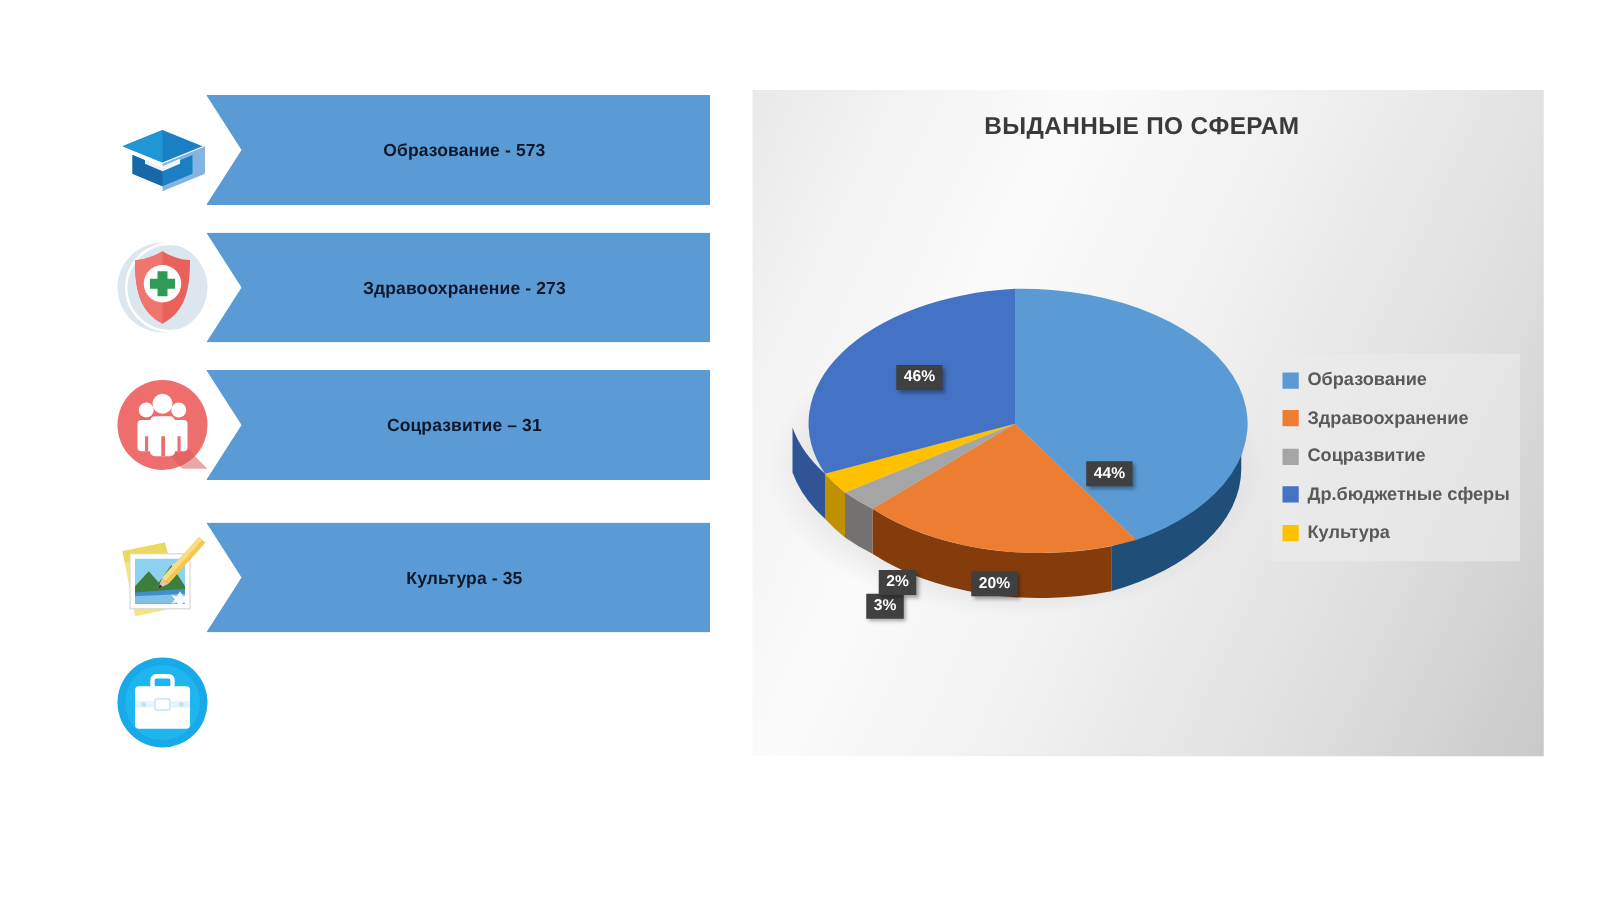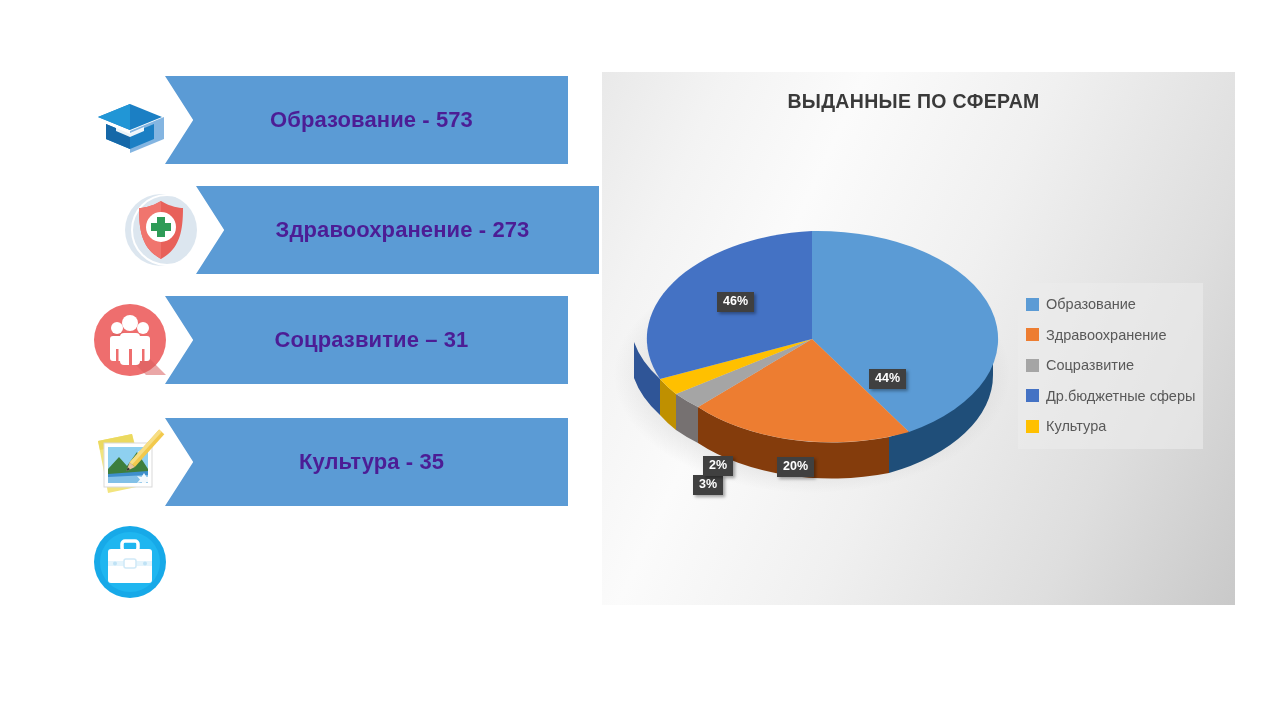--- a/index.html
+++ b/index.html
@@ -29,23 +29,23 @@
     left: 165px; top: 0;
     width: 403px; height: 88px;
     background: #5B9BD5;
     display: flex;
     align-items: center;
     justify-content: center;
     -webkit-clip-path: polygon(0 0, 100% 0, 100% 100%, 0 100%, 7% 50%);
     clip-path: polygon(0 0, 100% 0, 100% 100%, 0 100%, 7% 50%);
   }
   .banner-label {
-    font-size: 22px;
+    font-size: 14px;
     font-weight: bold;
-    color: #4c1d95;
+    color: #0f172a;
     letter-spacing: .1px;
     white-space: nowrap;
     padding-left: 10px;
   }
   .icon-wrap {
     position: absolute;
     left: 86px; top: 0px;
     width: 92px; height: 88px;
   }
   .icon-box {
@@ -102,20 +102,21 @@
   #legend {
     position: absolute;
     left: 416px; top: 211px;
     background: rgba(236,236,236,0.62);
     padding: 6px 8px 7px 8px;
   }
   .legend-row {
     display: flex;
     align-items: center;
     height: 30.5px;
+    font-weight: bold;
   }
   .legend-swatch {
     width: 13px; height: 13px;
     margin-right: 7px;
     flex: 0 0 auto;
   }
   .legend-text {
     font-size: 14.5px;
     color: #595959;
     white-space: nowrap;
@@ -138,21 +139,21 @@
           <path d="M12 40 L44 27 L76 40 L44 53 Z" fill="#1B7FC4"></path>
           <path d="M12 40 L44 27 L44 53 Z" fill="#2196D6"></path>
           <path d="M20 47 L44 57 L68 47 L68 62 L44 72 L20 62 Z" fill="#1B7FC4"></path>
           <path d="M20 47 L44 57 L44 72 L20 62 Z" fill="#1668A8"></path>
           <path d="M30 50 L44 56 L58 50 L58 54 L44 60 L30 54 Z" fill="#ffffff" opacity=".92"></path>
         </svg>
       </div>
     </div>
   </div>
 
-  <div class="sphere-row" style="top:186px;margin-left:31px;">
+  <div class="sphere-row" style="top:186px;">
     <div class="banner">
       <span class="banner-label">Здравоохранение - 273</span>
     </div>
     <div class="icon-wrap">
       <div class="icon-box">
         <svg width="88" height="86" viewBox="0 0 88 86">
           <circle cx="44" cy="43" r="36" fill="#DCE6EF"></circle>
           <circle cx="50" cy="43" r="35" fill="none" stroke="#ffffff" stroke-width="2"></circle>
           <path d="M44 14 C34 20 26 21 22 21 C22 46 26 62 44 72 C62 62 66 46 66 21 C62 21 54 20 44 14 Z" fill="#E8615A"></path>
           <path d="M44 14 C34 20 26 21 22 21 C22 46 26 62 44 72 Z" fill="#F0756E"></path>

